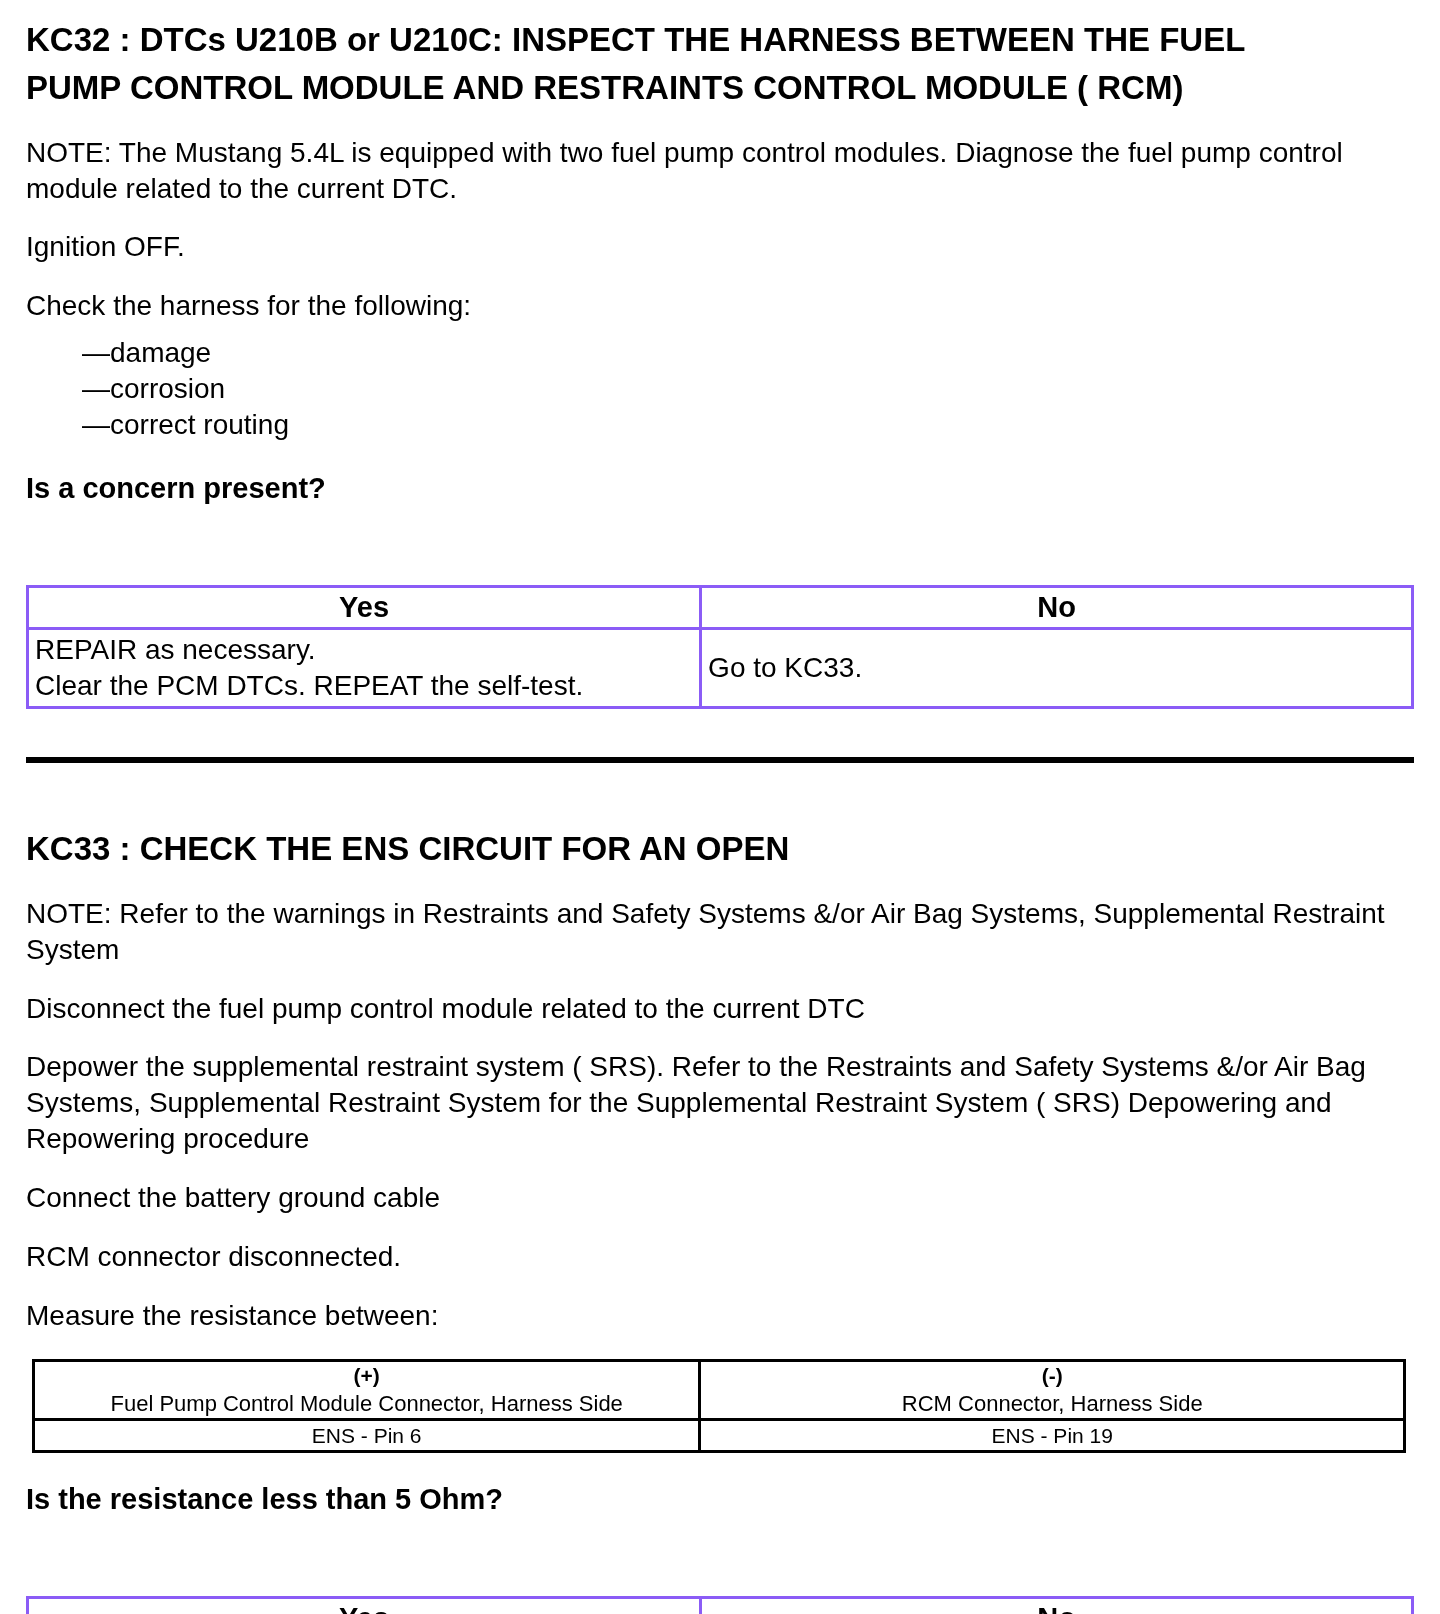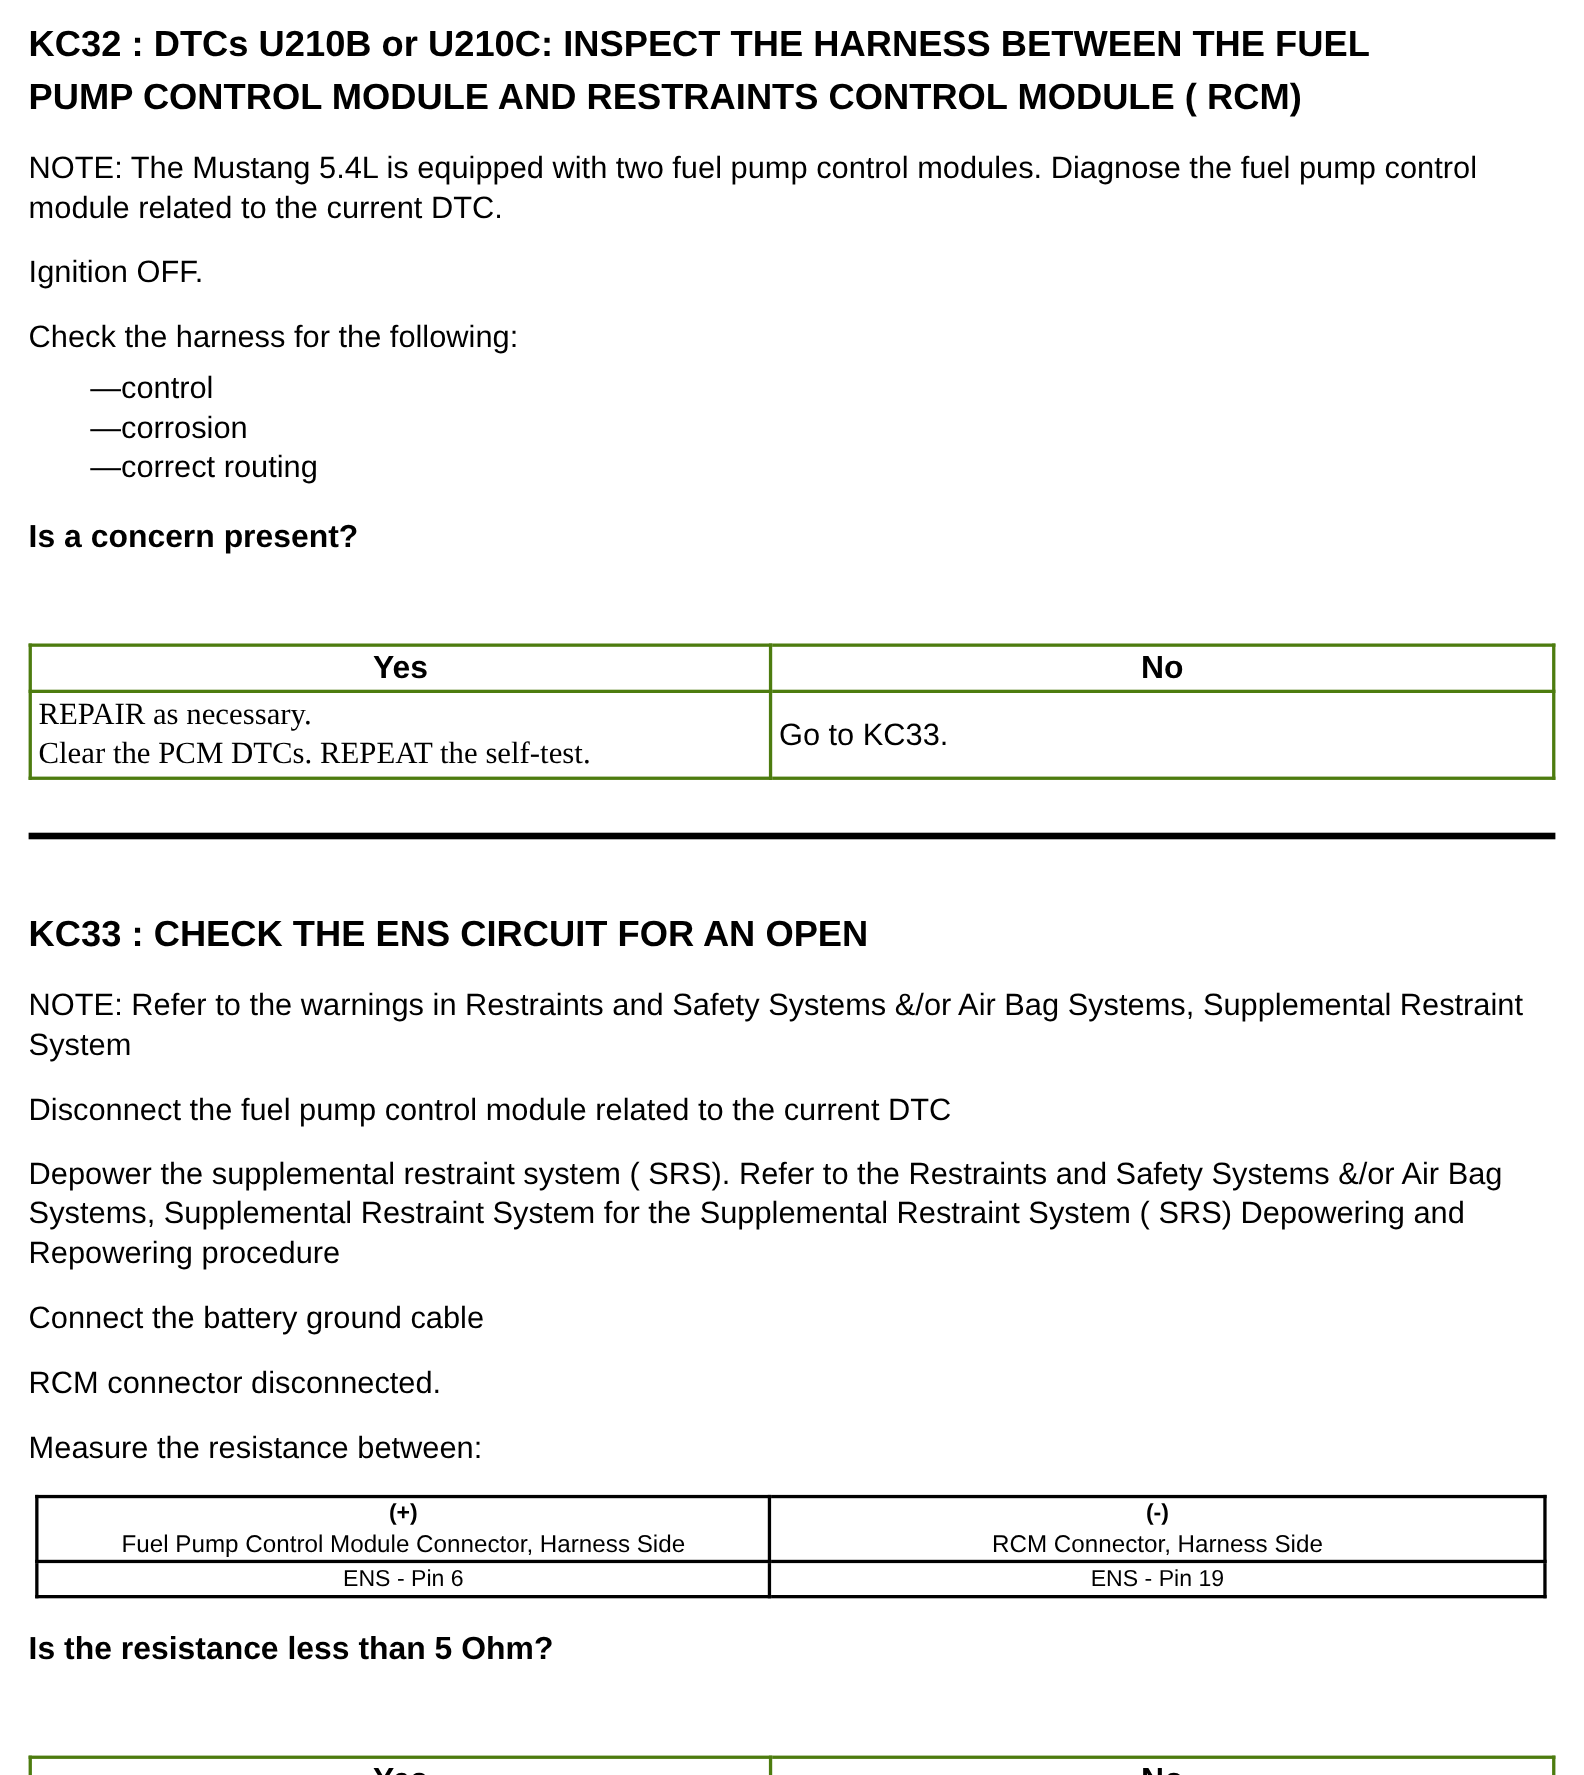--- a/index.html
+++ b/index.html
@@ -35,33 +35,33 @@
     margin-top: 30px;
   }
   table.decision-table {
     width: 100%;
     border-collapse: collapse;
     margin-top: 80px;
     table-layout: fixed;
   }
   table.decision-table th,
   table.decision-table td {
-    border: 3px solid #4d7c0f;
+    border: 3px solid #8b5cf6;
   }
   table.decision-table th {
     font-size: 29px;
     font-weight: bold;
     text-align: center;
     padding: 3px 8px;
   }
   table.decision-table td {
     vertical-align: middle;
     padding: 2px 6px;
   }
-  .cell-left { text-align: left; font-family: Liberation Serif, serif; }
+  .cell-left { text-align: left; }
   .cell-center { }
   .cell-line { font-size: 28px; line-height: 1.28; }
   .cell-single { font-size: 28px; line-height: 1.28; }
   .col-yes { width: 48.6%; }
   .col-no  { width: 51.4%; }
   .section-divider {
     height: 6px;
     background: #000000;
     margin-top: 48px;
   }
@@ -91,21 +91,21 @@
 <div>
   <h2 class="section-title">KC32 : DTCs U210B or U210C: INSPECT THE HARNESS BETWEEN THE FUEL PUMP CONTROL MODULE AND RESTRAINTS CONTROL MODULE ( RCM)</h2>
 
   <p class="body-text">NOTE: The Mustang 5.4L is equipped with two fuel pump control modules. Diagnose the fuel pump control module related to the current DTC.</p>
 
   <p class="body-text">Ignition OFF.</p>
 
   <p class="body-text">Check the harness for the following:</p>
 
   <div class="check-list">
-    <div class="list-item">—control</div>
+    <div class="list-item">—damage</div>
     <div class="list-item">—corrosion</div>
     <div class="list-item">—correct routing</div>
   </div>
 
   <p class="question">Is a concern present?</p>
 
   <table class="decision-table">
     <colgroup>
         <col class="col-yes">
         <col class="col-no">

